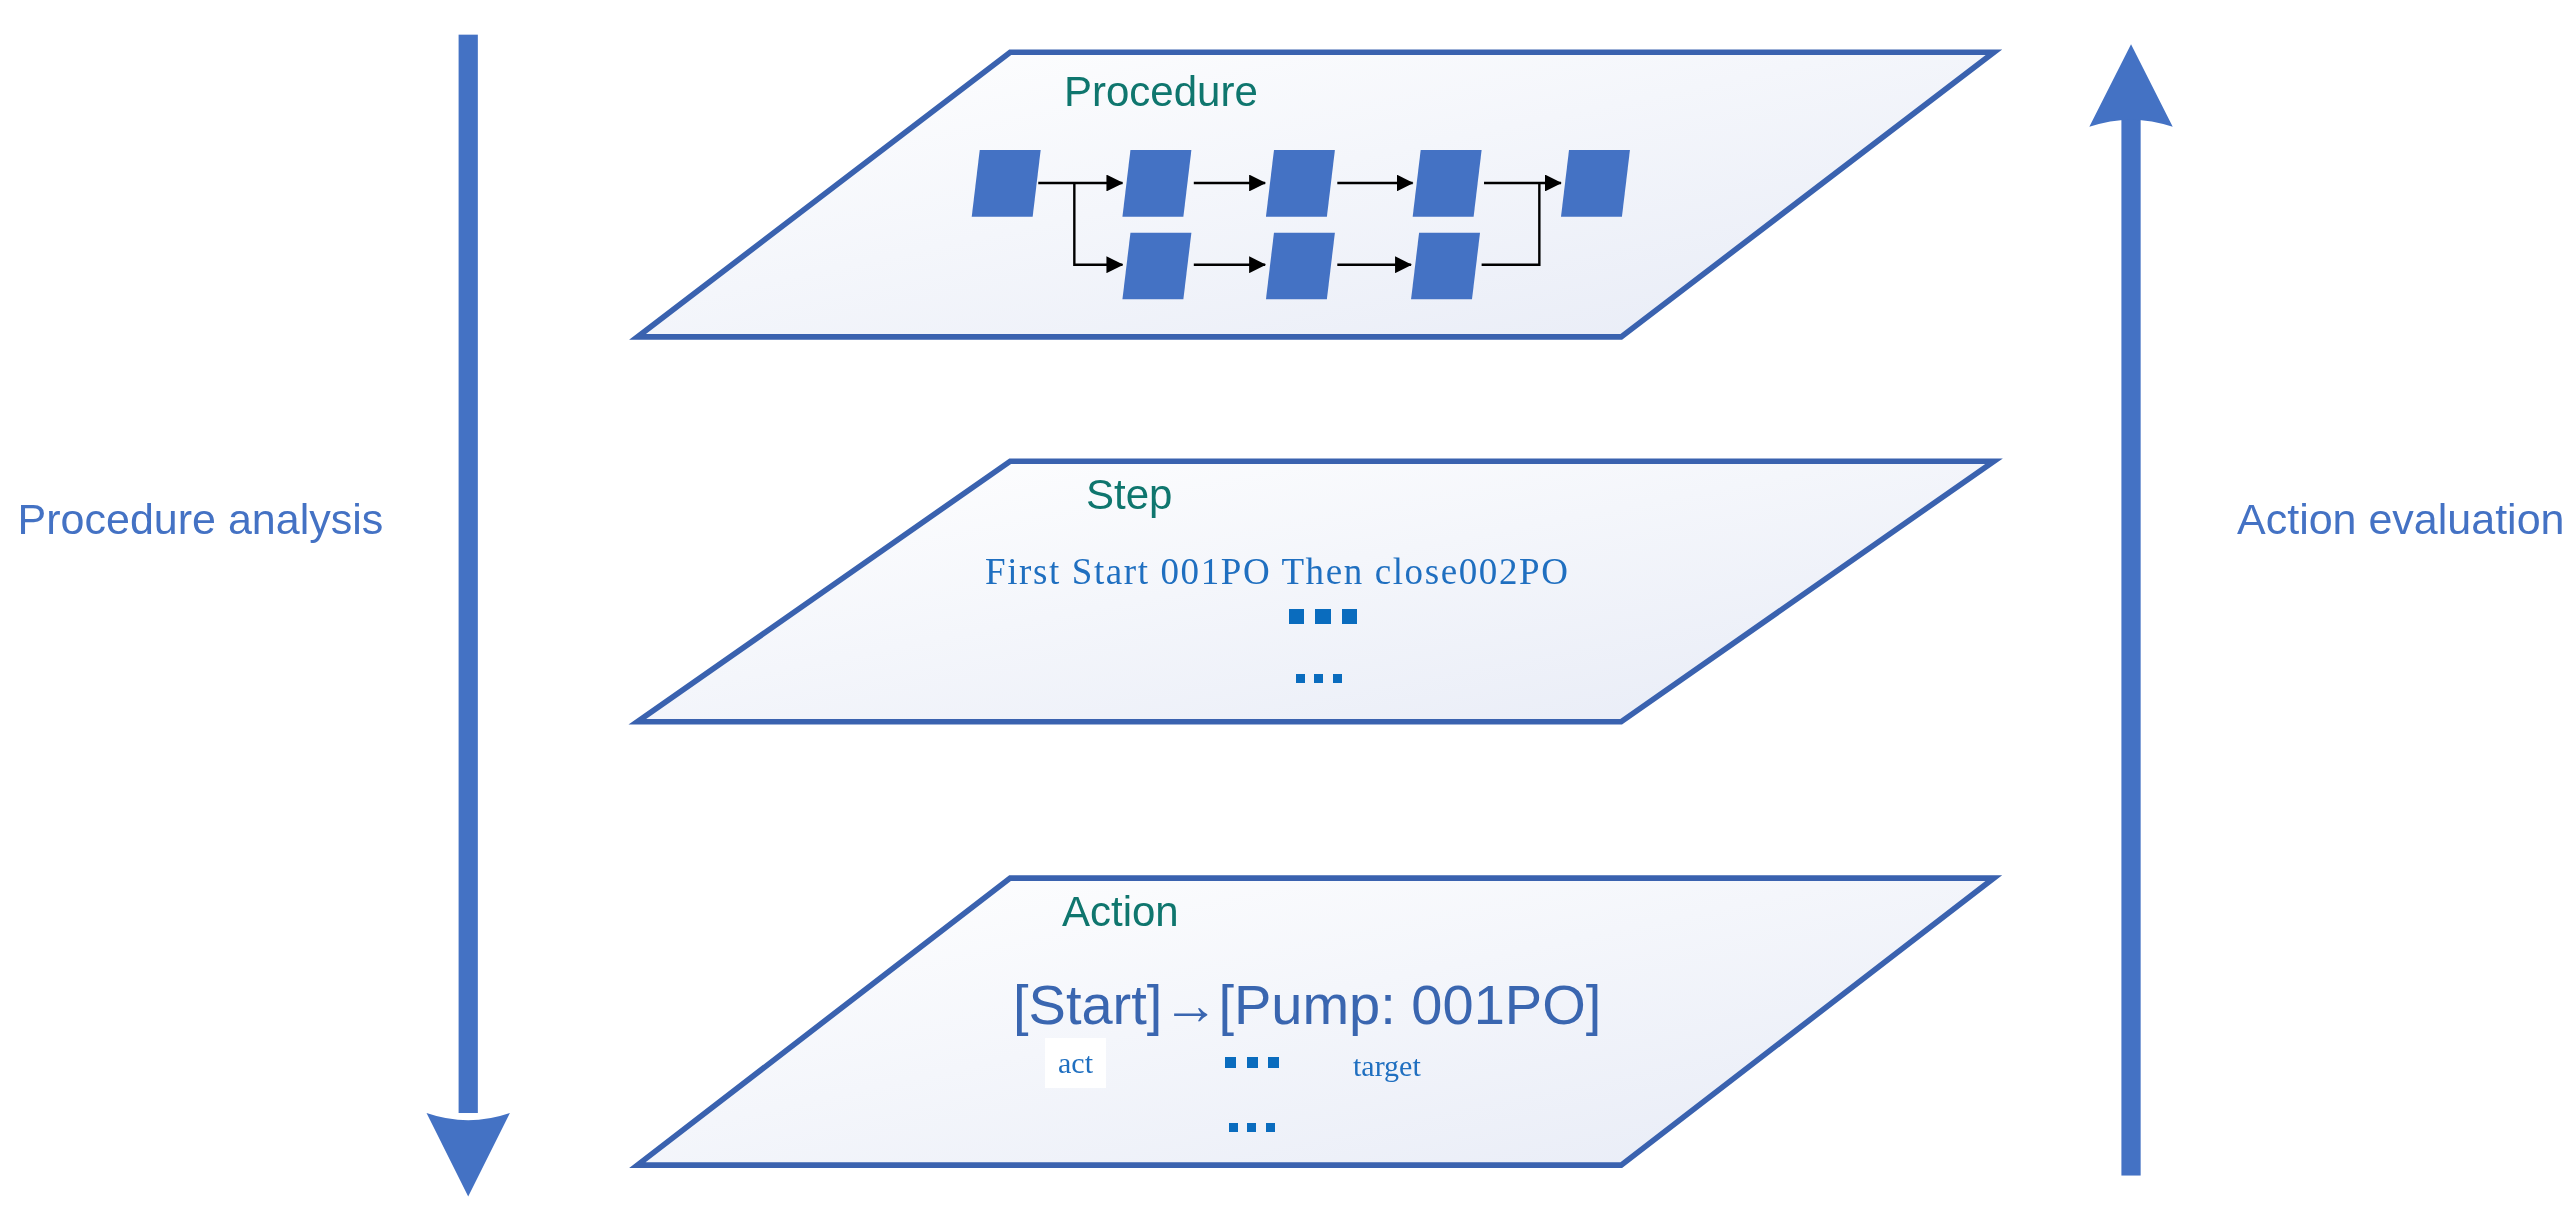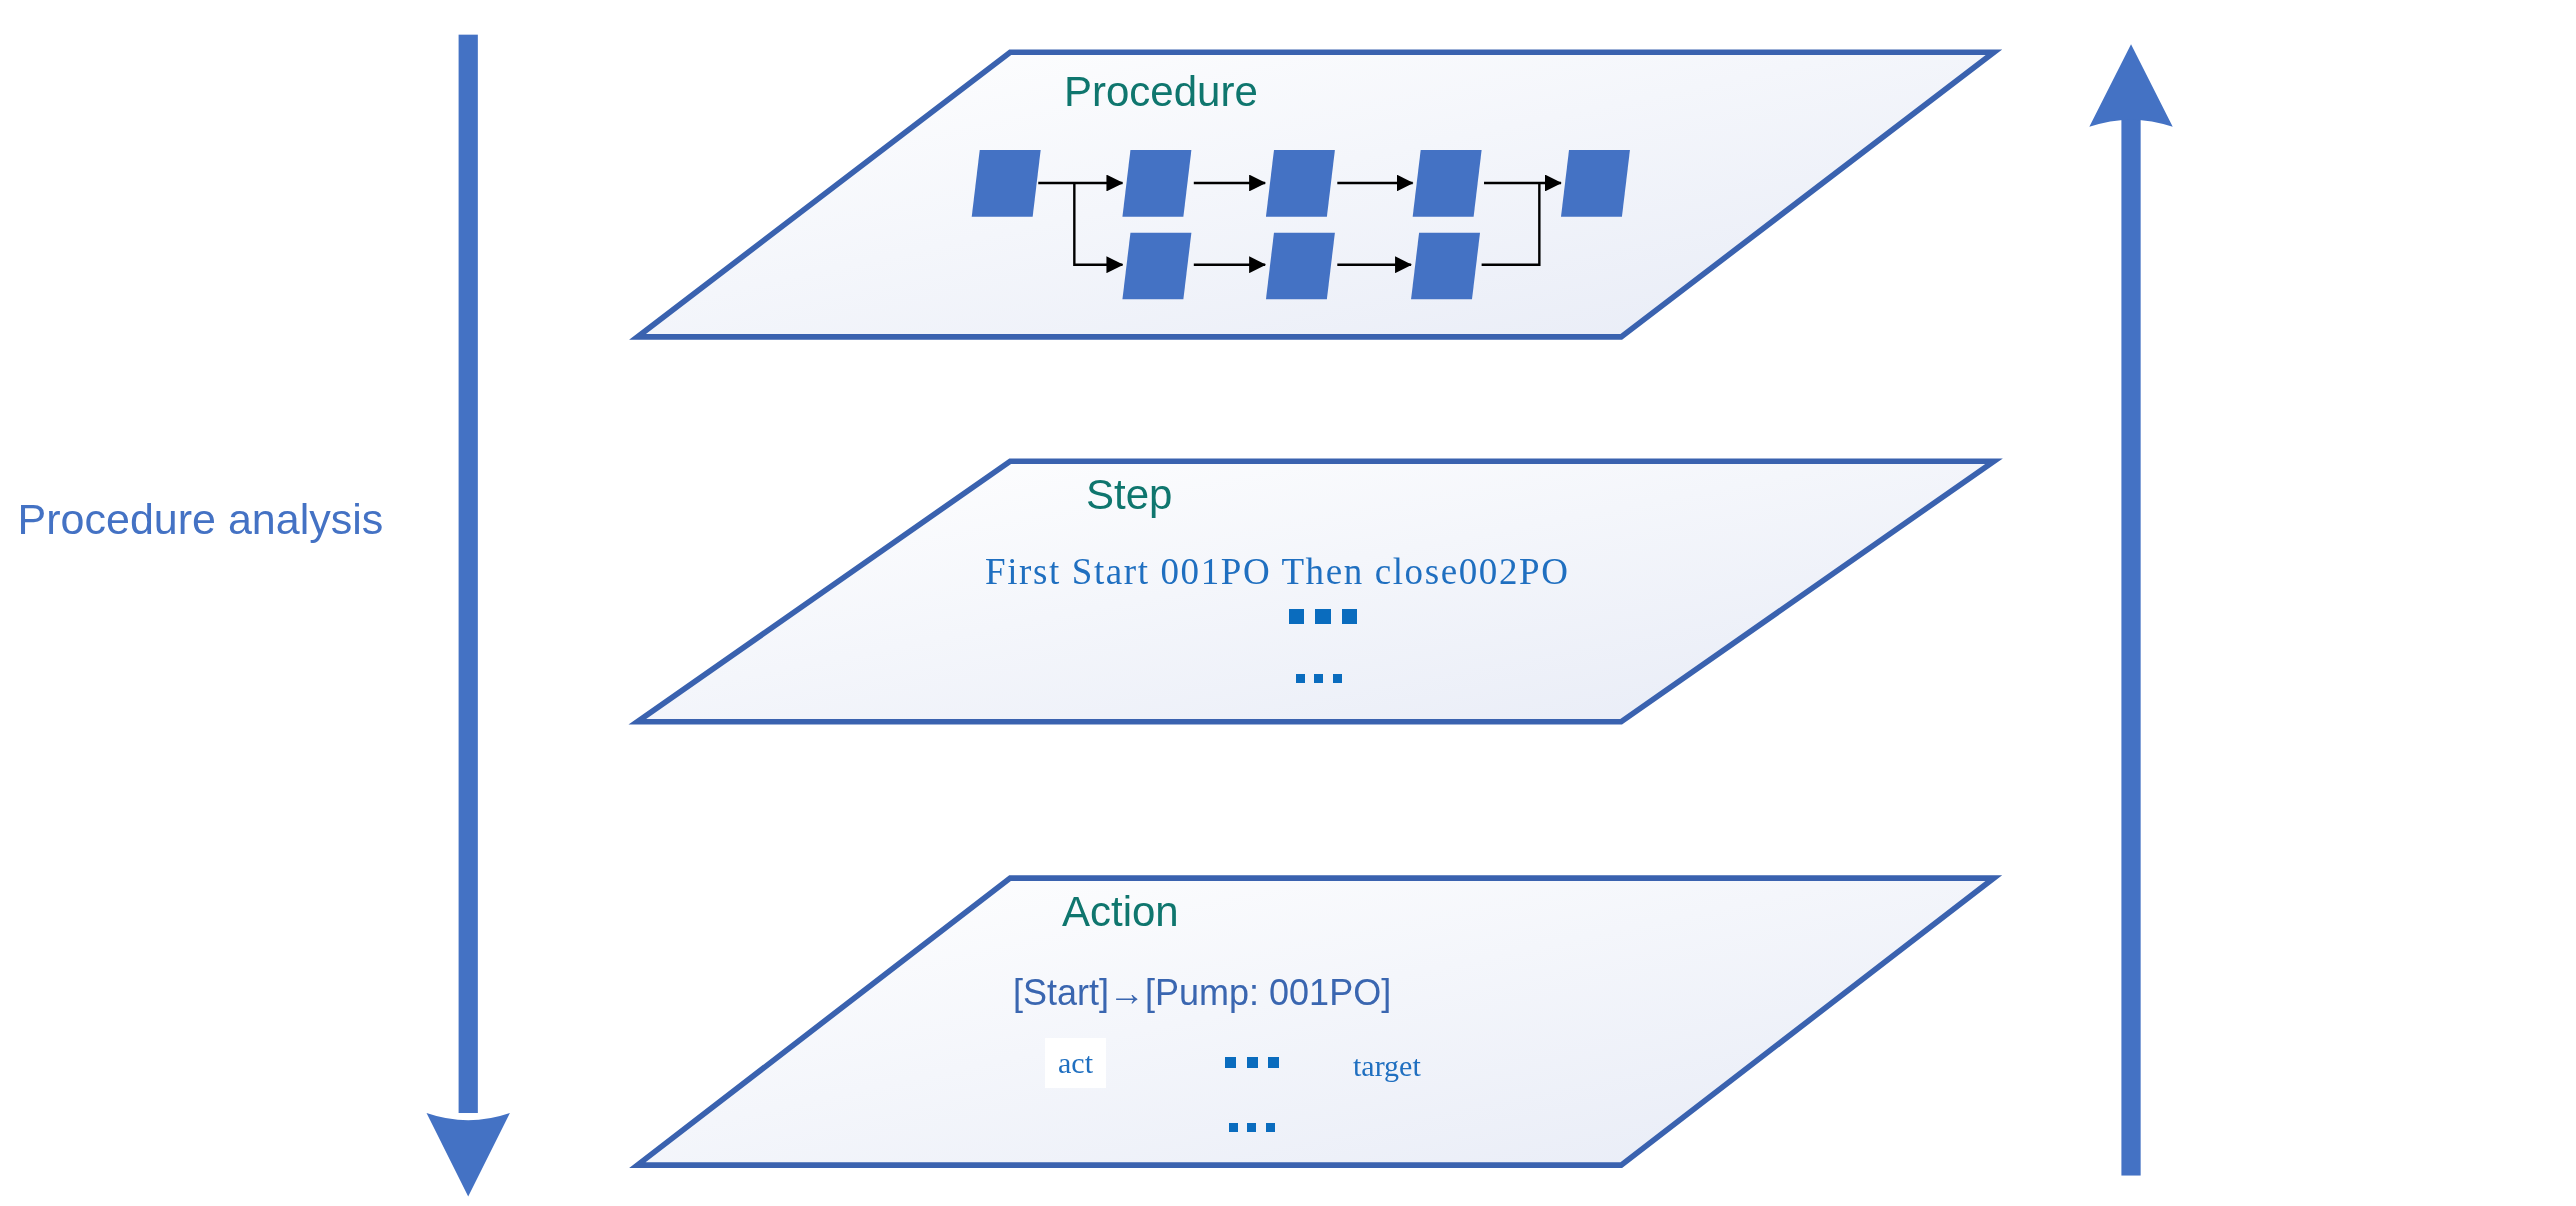--- a/index.html
+++ b/index.html
@@ -26,21 +26,21 @@
   .serif-line{position:absolute;color:#1F6FC0;
               font-family:"Liberation Serif",serif;white-space:nowrap;
               letter-spacing:1.6px;}
   .dots{position:absolute;white-space:nowrap;line-height:1;}
   .dots span{display:inline-block;background:#0A6CBE;}
   .dots.big span{width:15.2px;height:15.2px;margin-right:11.2px;}
   .dots.small span{width:8.8px;height:8.8px;margin-right:9.6px;}
   .dots.mid span{width:11.2px;height:11.2px;margin-right:10.4px;}
 
   
-  .action-main{position:absolute;color:#3A66B0;font-size:36px;
+  .action-main{position:absolute;color:#3A66B0;font-size:56px;
                font-family:"Liberation Sans",sans-serif;white-space:nowrap;}
   .annot{position:absolute;color:#1F6FC0;font-size:30px;
          font-family:"Liberation Serif",serif;white-space:nowrap;}
   .annot.boxed{background:#FFFFFF;padding:8px 13px;}
 
   
   .flow{position:absolute;left:0;top:0;}
 </style>
 </head>
 <body>
@@ -58,20 +58,21 @@
 
     <rect x="572" y="43" width="24" height="1345" fill="#4472C4"></rect>
     <path d="M 532 1388 Q 584 1406 636 1388 L 584 1492 Z" fill="#4472C4"></path>
 
     <rect x="2646" y="120" width="24" height="1346" fill="#4472C4"></rect>
     <path d="M 2606 158 Q 2658 140 2710 158 L 2658 55 Z" fill="#4472C4"></path>
   </svg>
 
   <div class="side-label" id="label-left">Procedure analysis</div>
 
+  <div class="side-label" id="label-right">Action evaluation</div>
 
   <svg class="layer" width="2576" height="1207" viewBox="0 0 3213 1505">
 
     <polygon points="1260,65 2487,65 2022,420 795,420" fill="url(#layerGrad)" stroke="#3A62AF" stroke-width="7" stroke-linejoin="miter"></polygon>
 
     <polygon points="1260,575 2487,575 2022,900 795,900" fill="url(#layerGrad)" stroke="#3A62AF" stroke-width="7" stroke-linejoin="miter"></polygon>
 
     <polygon points="1260,1095 2487,1095 2022,1453 795,1453" fill="url(#layerGrad)" stroke="#3A62AF" stroke-width="7" stroke-linejoin="miter"></polygon>
   </svg>
 

